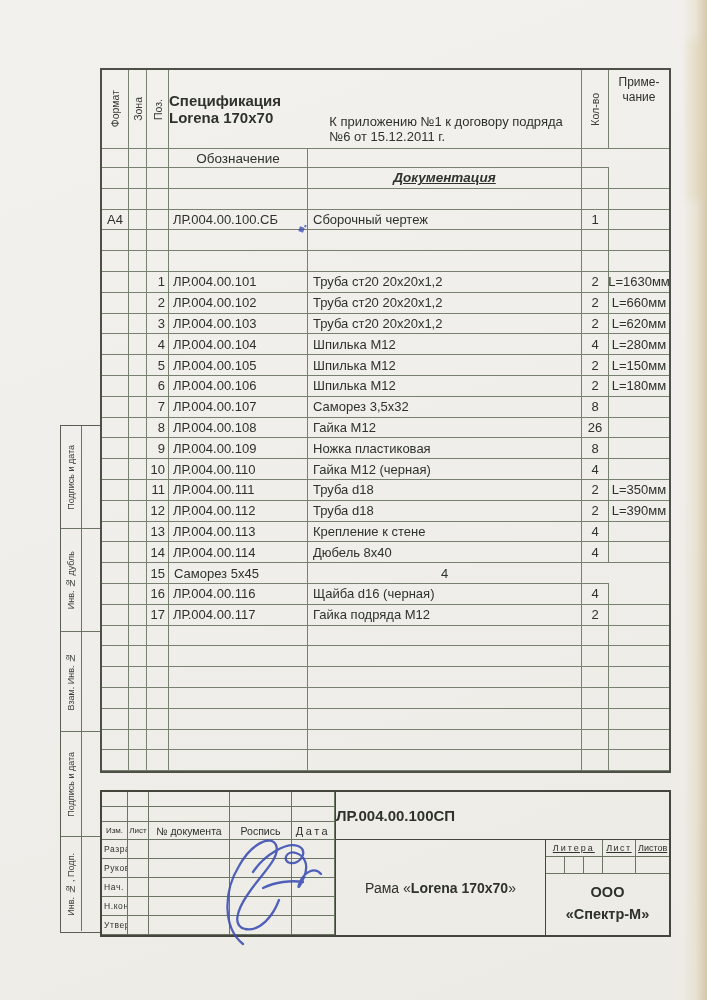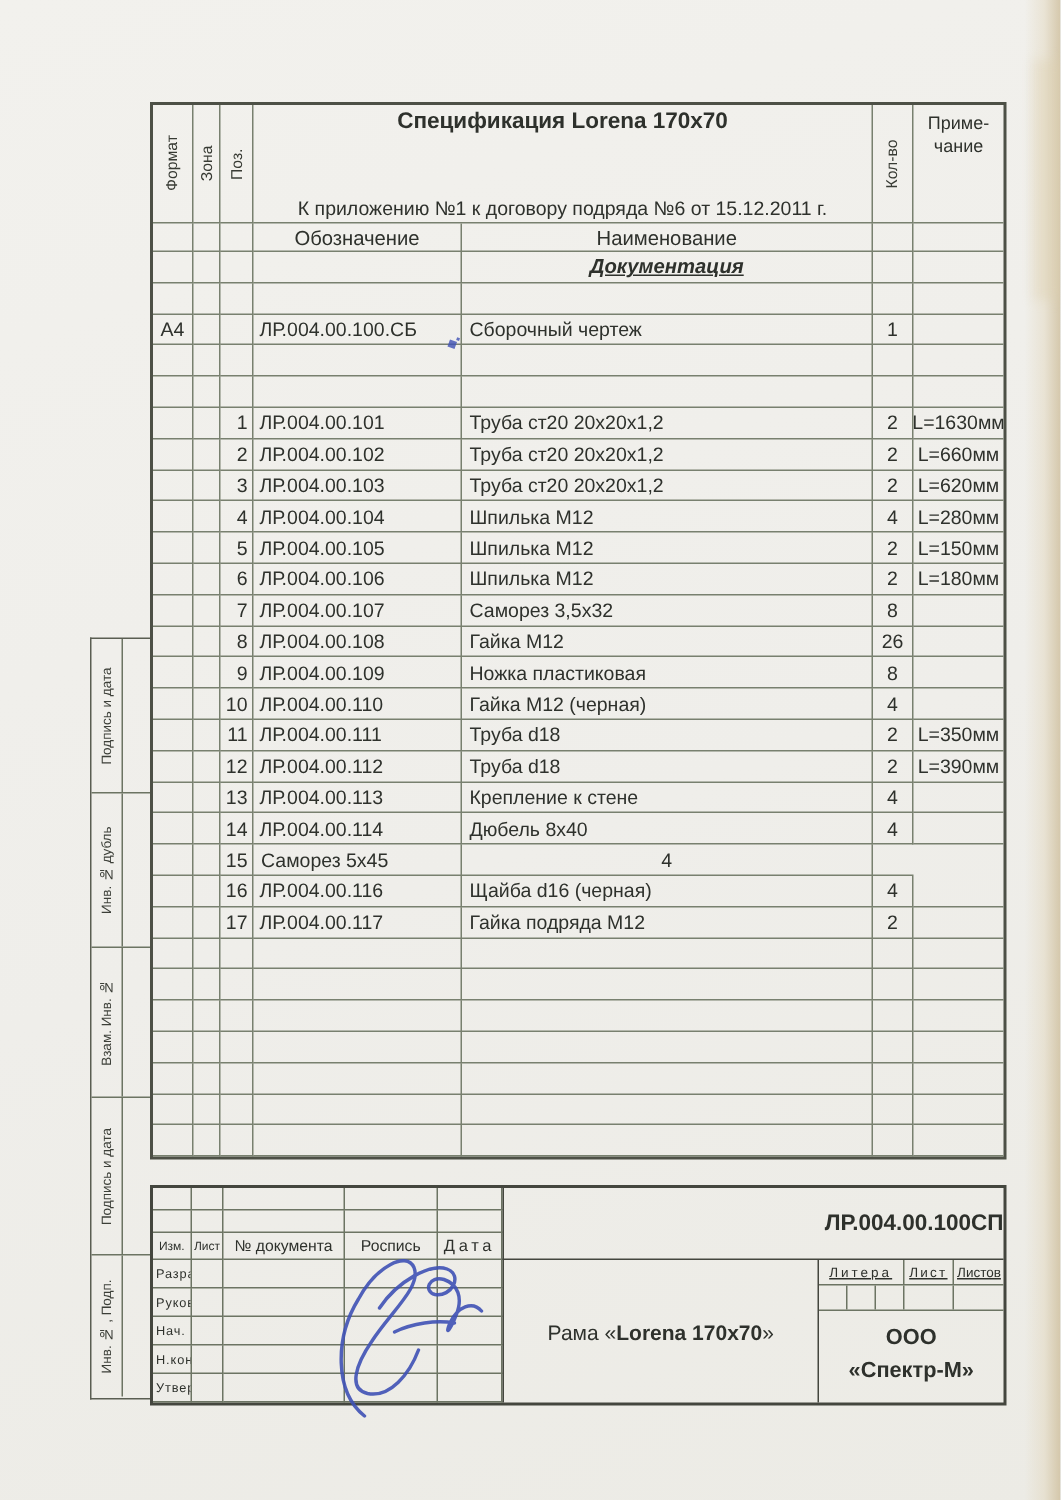--- a/index.html
+++ b/index.html
@@ -16,21 +16,21 @@
   .spec{position:absolute;left:100px;top:68px;width:567px;border:2px solid #4d5046;box-sizing:content-box;background:transparent;}
   .grid7{display:grid;grid-template-columns:27px 18px 22px 139px 274px 27px 60px;}
   .spec-head{display:grid;grid-template-columns:27px 18px 22px 413px 27px 60px;height:79px;}
   .spec-head>div,.spec-sub>div{border-right:1px solid #78806f;box-sizing:border-box;}
   .spec-head>div:last-child,.spec-sub>div:last-child{border-right:none;}
   .spec-head>div{border-bottom:1px solid #78806f;}
   .spec-sub{height:19px;}
   .spec-sub>div{border-bottom:1px solid #78806f;display:flex;align-items:center;justify-content:center;font-size:13.5px;}
   .rotcell{display:flex;align-items:center;justify-content:center;}
   .rot{writing-mode:vertical-rl;transform:rotate(180deg);font-size:10.5px;color:#383b34;}
-  .title-cell{display:flex;flex-direction:column;align-items:center;justify-content:center;gap:3px;}
+  .title-cell{display:flex;flex-direction:row;align-items:center;justify-content:center;gap:3px;}
   .t1{font-weight:bold;font-size:15px;}
   .t2{font-size:13px;margin-top:39px;}
   .note-h{font-size:12px;white-space:pre-line;text-align:center;padding-top:5px;box-sizing:border-box;line-height:1.25;}
 
   .spec-body{width:567px;}
   .srow{display:grid;grid-template-columns:27px 18px 22px 139px 274px 27px 60px;height:20.8px;}
   .srow>div{border-right:1px solid #78806f;border-bottom:1px solid #78806f;box-sizing:border-box;
     display:flex;align-items:center;font-size:13px;overflow:hidden;white-space:nowrap;}
   .srow>div:last-child{border-right:none;}
   .c-f{justify-content:center;}
@@ -54,21 +54,21 @@
   .tb{position:absolute;left:100px;top:790px;width:567px;height:143px;border:2px solid #44463e;box-sizing:content-box;background:transparent;}
   .tb-left{position:absolute;left:0;top:0;width:233px;height:143px;display:grid;
     grid-template-columns:26px 21px 81px 62px 43px;grid-template-rows:15px 15px 18px 19px 19px 19px 19px 19px;}
   .tb-left>div{border-right:1px solid #6c7463;border-bottom:1px solid #6c7463;box-sizing:border-box;
     display:flex;align-items:center;justify-content:center;overflow:hidden;white-space:nowrap;}
   .tb-h{font-size:10.5px;}
   .tb-h.small{font-size:8px;}
   .tb-h.spaced{letter-spacing:2.5px;font-size:11px;}
   .tb-l{font-size:8.5px;letter-spacing:.6px;justify-content:flex-start !important;padding-left:2px;}
   .tb-doc{position:absolute;left:233px;top:0;width:334px;height:48px;border-left:1.4px solid #44463e;border-bottom:1.4px solid #44463e;
-    box-sizing:border-box;display:flex;align-items:center;justify-content:flex-end;font-weight:bold;font-size:15px;}
+    box-sizing:border-box;display:flex;align-items:center;justify-content:flex-start;font-weight:bold;font-size:15px;}
   .tb-product{position:absolute;left:233px;top:48px;width:210px;height:95px;border-left:1.4px solid #44463e;
     box-sizing:border-box;display:flex;align-items:center;justify-content:center;font-size:14px;}
   .tb-right{position:absolute;left:443px;top:48px;width:124px;height:95px;border-left:1.4px solid #44463e;box-sizing:border-box;}
   .lit-row{display:flex;height:17px;border-bottom:1px solid #6c7463;box-sizing:border-box;}
   .lit-row>div{border-right:1px solid #6c7463;box-sizing:border-box;display:flex;align-items:center;justify-content:center;overflow:hidden;text-decoration:underline;}
   .lit-row>div:last-child{border-right:none;}
   .lit-h1{width:57px;font-size:9px;letter-spacing:2px;}
   .lit-h2{width:34px;font-size:9px;letter-spacing:1.5px;}
   .lit-h3{width:33px;font-size:9px;}
   .lit-c1{width:19px;}.lit-c2{width:19px;}.lit-c3{width:19px;}.lit-c4{width:34px;}.lit-c5{width:33px;}
@@ -104,21 +104,20 @@
           <span class="rot">Кол-во</span>
         </div>
       <div class="note-h">Приме-
 чание</div>
     </div>
     <div class="spec-sub grid7">
       <div></div>
       <div></div>
       <div></div>
       <div>Обозначение</div>
-      <div>Наименование</div>
       <div></div>
       <div></div>
     </div>
     <div class="spec-body">
         <div class="srow">
           <div class="c-f"></div>
           <div class="c-z"></div>
           <div class="c-p"></div>
           <div class="c-d"></div>
           <div class="c-n center">

